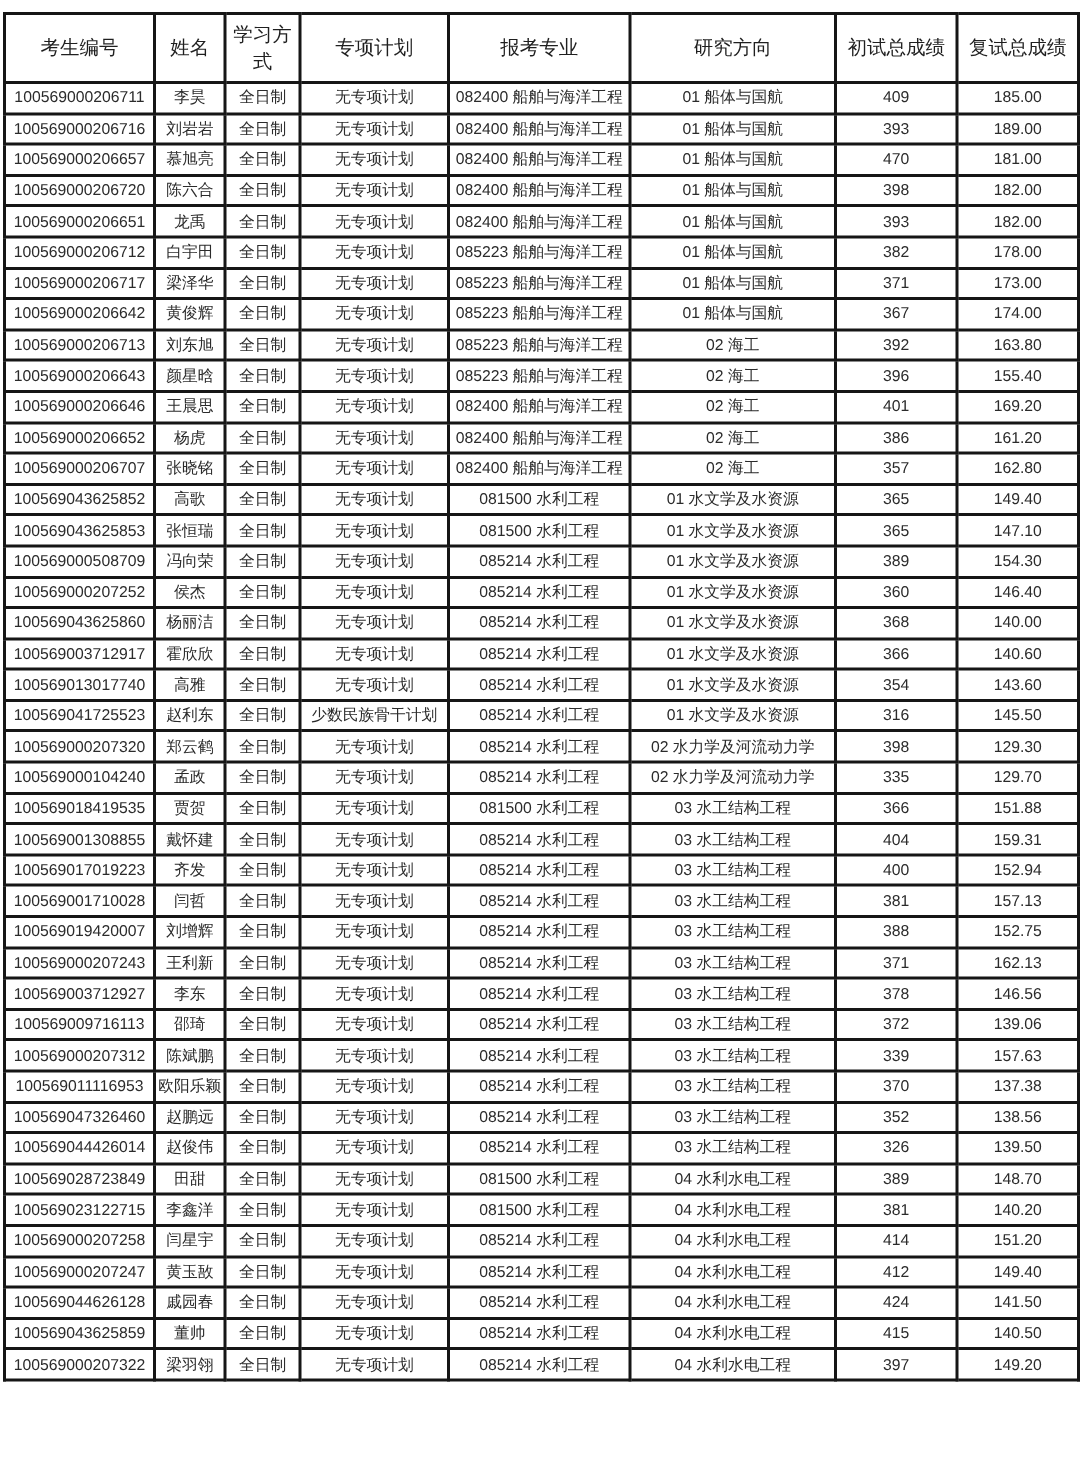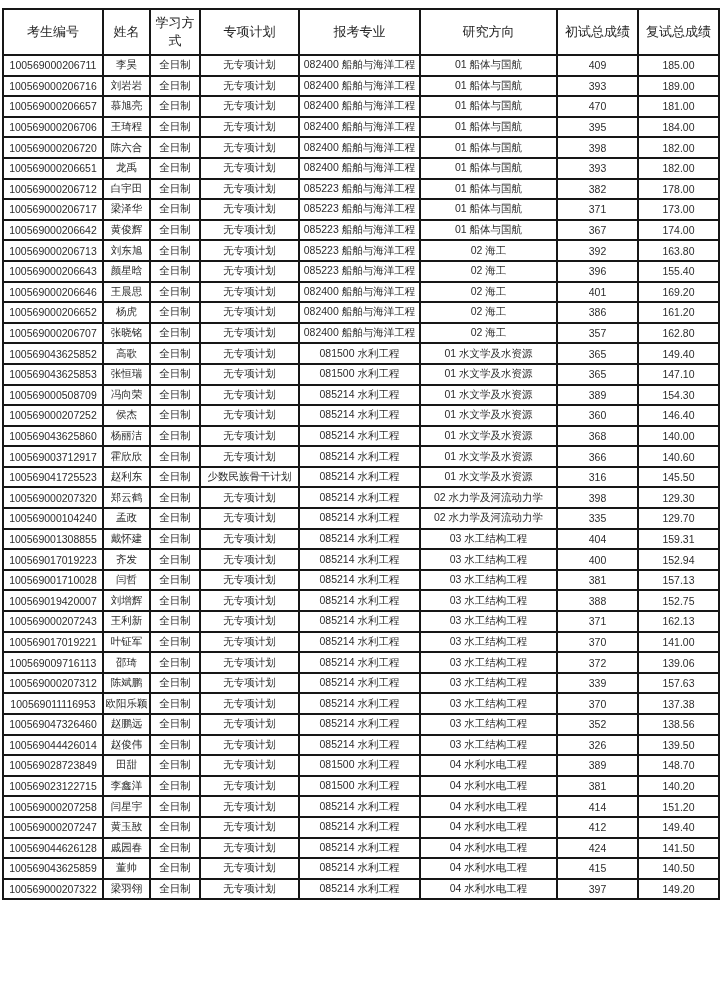--- a/index.html
+++ b/index.html
@@ -95,30 +95,20 @@
         <td>100569000206657</td>
         <td>慕旭亮</td>
         <td>全日制</td>
         <td>无专项计划</td>
         <td>082400 船舶与海洋工程</td>
         <td>01 船体与国航</td>
         <td>470</td>
         <td>181.00</td>
       </tr>
       <tr>
-        <td>100569000206706</td>
-        <td>王琦程</td>
-        <td>全日制</td>
-        <td>无专项计划</td>
-        <td>082400 船舶与海洋工程</td>
-        <td>01 船体与国航</td>
-        <td>395</td>
-        <td>184.00</td>
-      </tr>
-      <tr>
         <td>100569000206720</td>
         <td>陈六合</td>
         <td>全日制</td>
         <td>无专项计划</td>
         <td>082400 船舶与海洋工程</td>
         <td>01 船体与国航</td>
         <td>398</td>
         <td>182.00</td>
       </tr>
       <tr>
@@ -265,20 +255,30 @@
         <td>100569003712917</td>
         <td>霍欣欣</td>
         <td>全日制</td>
         <td>无专项计划</td>
         <td>085214 水利工程</td>
         <td>01 水文学及水资源</td>
         <td>366</td>
         <td>140.60</td>
       </tr>
       <tr>
+        <td>100569013017740</td>
+        <td>高雅</td>
+        <td>全日制</td>
+        <td>无专项计划</td>
+        <td>085214 水利工程</td>
+        <td>01 水文学及水资源</td>
+        <td>354</td>
+        <td>143.60</td>
+      </tr>
+      <tr>
         <td>100569041725523</td>
         <td>赵利东</td>
         <td>全日制</td>
         <td>少数民族骨干计划</td>
         <td>085214 水利工程</td>
         <td>01 水文学及水资源</td>
         <td>316</td>
         <td>145.50</td>
       </tr>
       <tr>
@@ -295,20 +295,30 @@
         <td>100569000104240</td>
         <td>孟政</td>
         <td>全日制</td>
         <td>无专项计划</td>
         <td>085214 水利工程</td>
         <td>02 水力学及河流动力学</td>
         <td>335</td>
         <td>129.70</td>
       </tr>
       <tr>
+        <td>100569018419535</td>
+        <td>贾贺</td>
+        <td>全日制</td>
+        <td>无专项计划</td>
+        <td>081500 水利工程</td>
+        <td>03 水工结构工程</td>
+        <td>366</td>
+        <td>151.88</td>
+      </tr>
+      <tr>
         <td>100569001308855</td>
         <td>戴怀建</td>
         <td>全日制</td>
         <td>无专项计划</td>
         <td>085214 水利工程</td>
         <td>03 水工结构工程</td>
         <td>404</td>
         <td>159.31</td>
       </tr>
       <tr>
@@ -345,28 +355,28 @@
         <td>100569000207243</td>
         <td>王利新</td>
         <td>全日制</td>
         <td>无专项计划</td>
         <td>085214 水利工程</td>
         <td>03 水工结构工程</td>
         <td>371</td>
         <td>162.13</td>
       </tr>
       <tr>
-        <td>100569017019221</td>
-        <td>叶钲军</td>
-        <td>全日制</td>
-        <td>无专项计划</td>
-        <td>085214 水利工程</td>
-        <td>03 水工结构工程</td>
-        <td>370</td>
-        <td>141.00</td>
+        <td>100569003712927</td>
+        <td>李东</td>
+        <td>全日制</td>
+        <td>无专项计划</td>
+        <td>085214 水利工程</td>
+        <td>03 水工结构工程</td>
+        <td>378</td>
+        <td>146.56</td>
       </tr>
       <tr>
         <td>100569009716113</td>
         <td>邵琦</td>
         <td>全日制</td>
         <td>无专项计划</td>
         <td>085214 水利工程</td>
         <td>03 水工结构工程</td>
         <td>372</td>
         <td>139.06</td>

